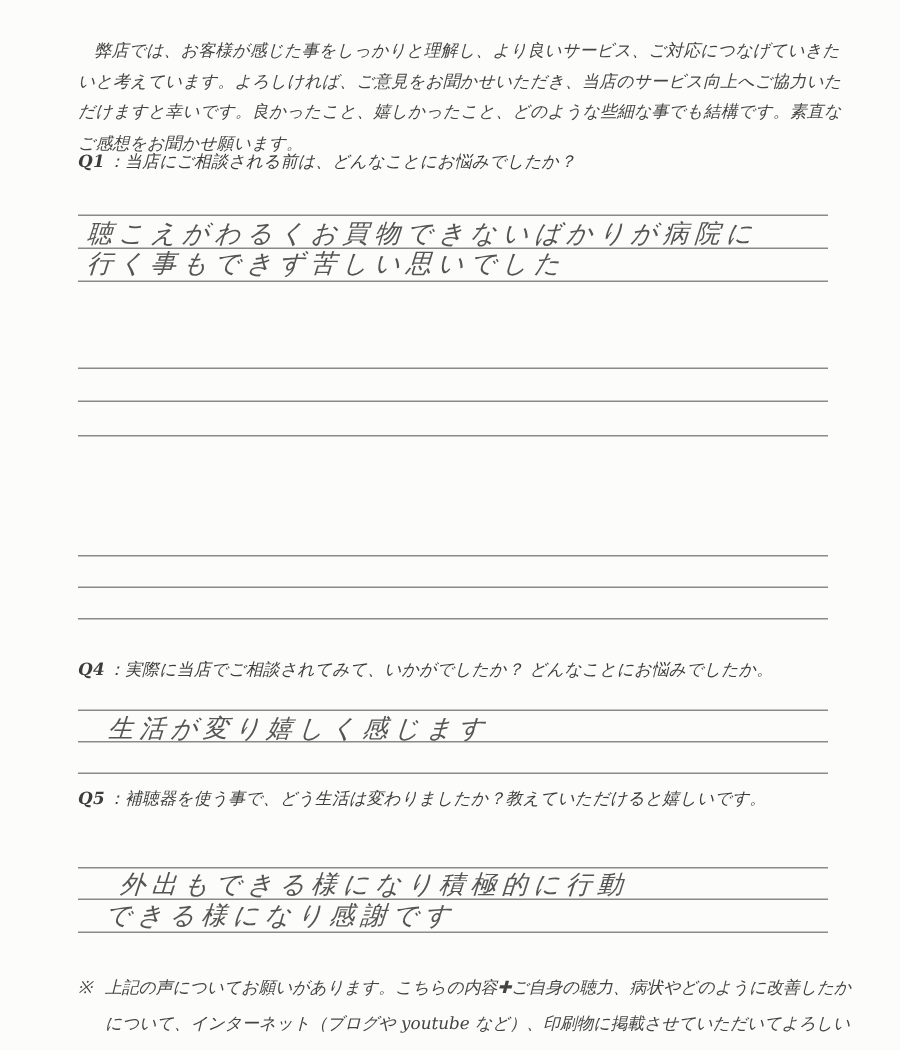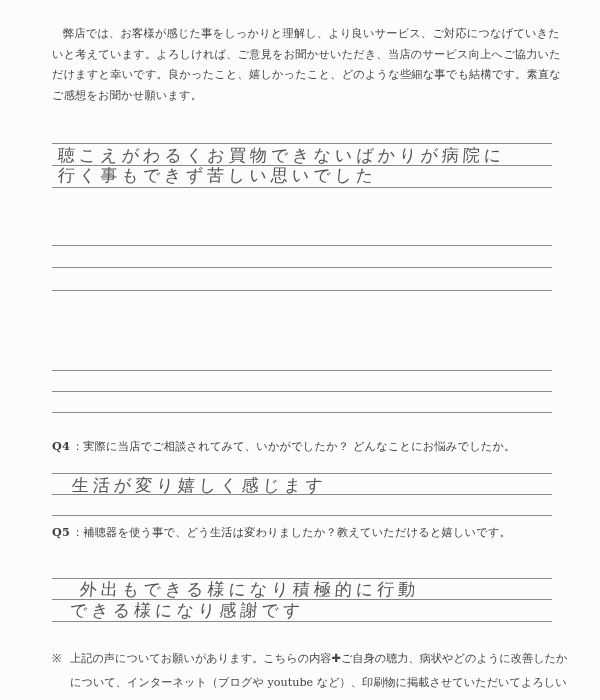--- a/index.html
+++ b/index.html
@@ -3,21 +3,21 @@
 <meta charset="utf-8">
 <style>
   html, body { margin: 0; padding: 0; }
   body {
     width: 600px; height: 700px; overflow: hidden;
     background: #fcfcfb;
     font-family: "DejaVu Serif", "Liberation Serif", serif;
     color: #3a3a3a;
     position: relative;
   }
-  .page { position: absolute; inset: 0; }
+  .page { position: absolute; inset: 0; font-style: italic; }
   .intro {
     position: absolute; left: 52px; top: 24px; width: 510px;
     font-size: 11.2px; line-height: 20.5px; letter-spacing: 0.2px;
     text-indent: 11px;
     color: #444;
   }
   .q {
     position: absolute; left: 52px; width: 510px;
     font-size: 11.2px; line-height: 22px; color: #3d3d3d;
     letter-spacing: 0.2px;
@@ -42,20 +42,23 @@
   .note .mark { position: absolute; left: 0; top: 0; }
   .note .body { margin-left: 18px; }
 </style>
 </head>
 <body>
 
 <div class="page">
 
   <div class="intro">弊店では、お客様が感じた事をしっかりと理解し、より良いサービス、ご対応につなげていきたいと考えています。よろしければ、ご意見をお聞かせいただき、当店のサービス向上へご協力いただけますと幸いです。良かったこと、嬉しかったこと、どのような些細な事でも結構です。素直なご感想をお聞かせ願います。</div>
 
+  <div class="q" style="top:96px;">
+    <span class="num">Q1</span><span>：当店にご相談される前は、どんなことにお悩みでしたか？</span>
+  </div>
   <div class="rule" style="top:143px;"></div>
   <div class="hw" style="top:144px;">聴こえがわるくお買物できないばかりが病院に</div>
   <div class="rule" style="top:165px;"></div>
   <div class="hw" style="top:164px;">行く事もできず苦しい思いでした</div>
   <div class="rule" style="top:187px;"></div>
 
   <div class="rule" style="top:245px;"></div>
   <div class="rule" style="top:267px;"></div>
   <div class="rule" style="top:290px;"></div>
 

